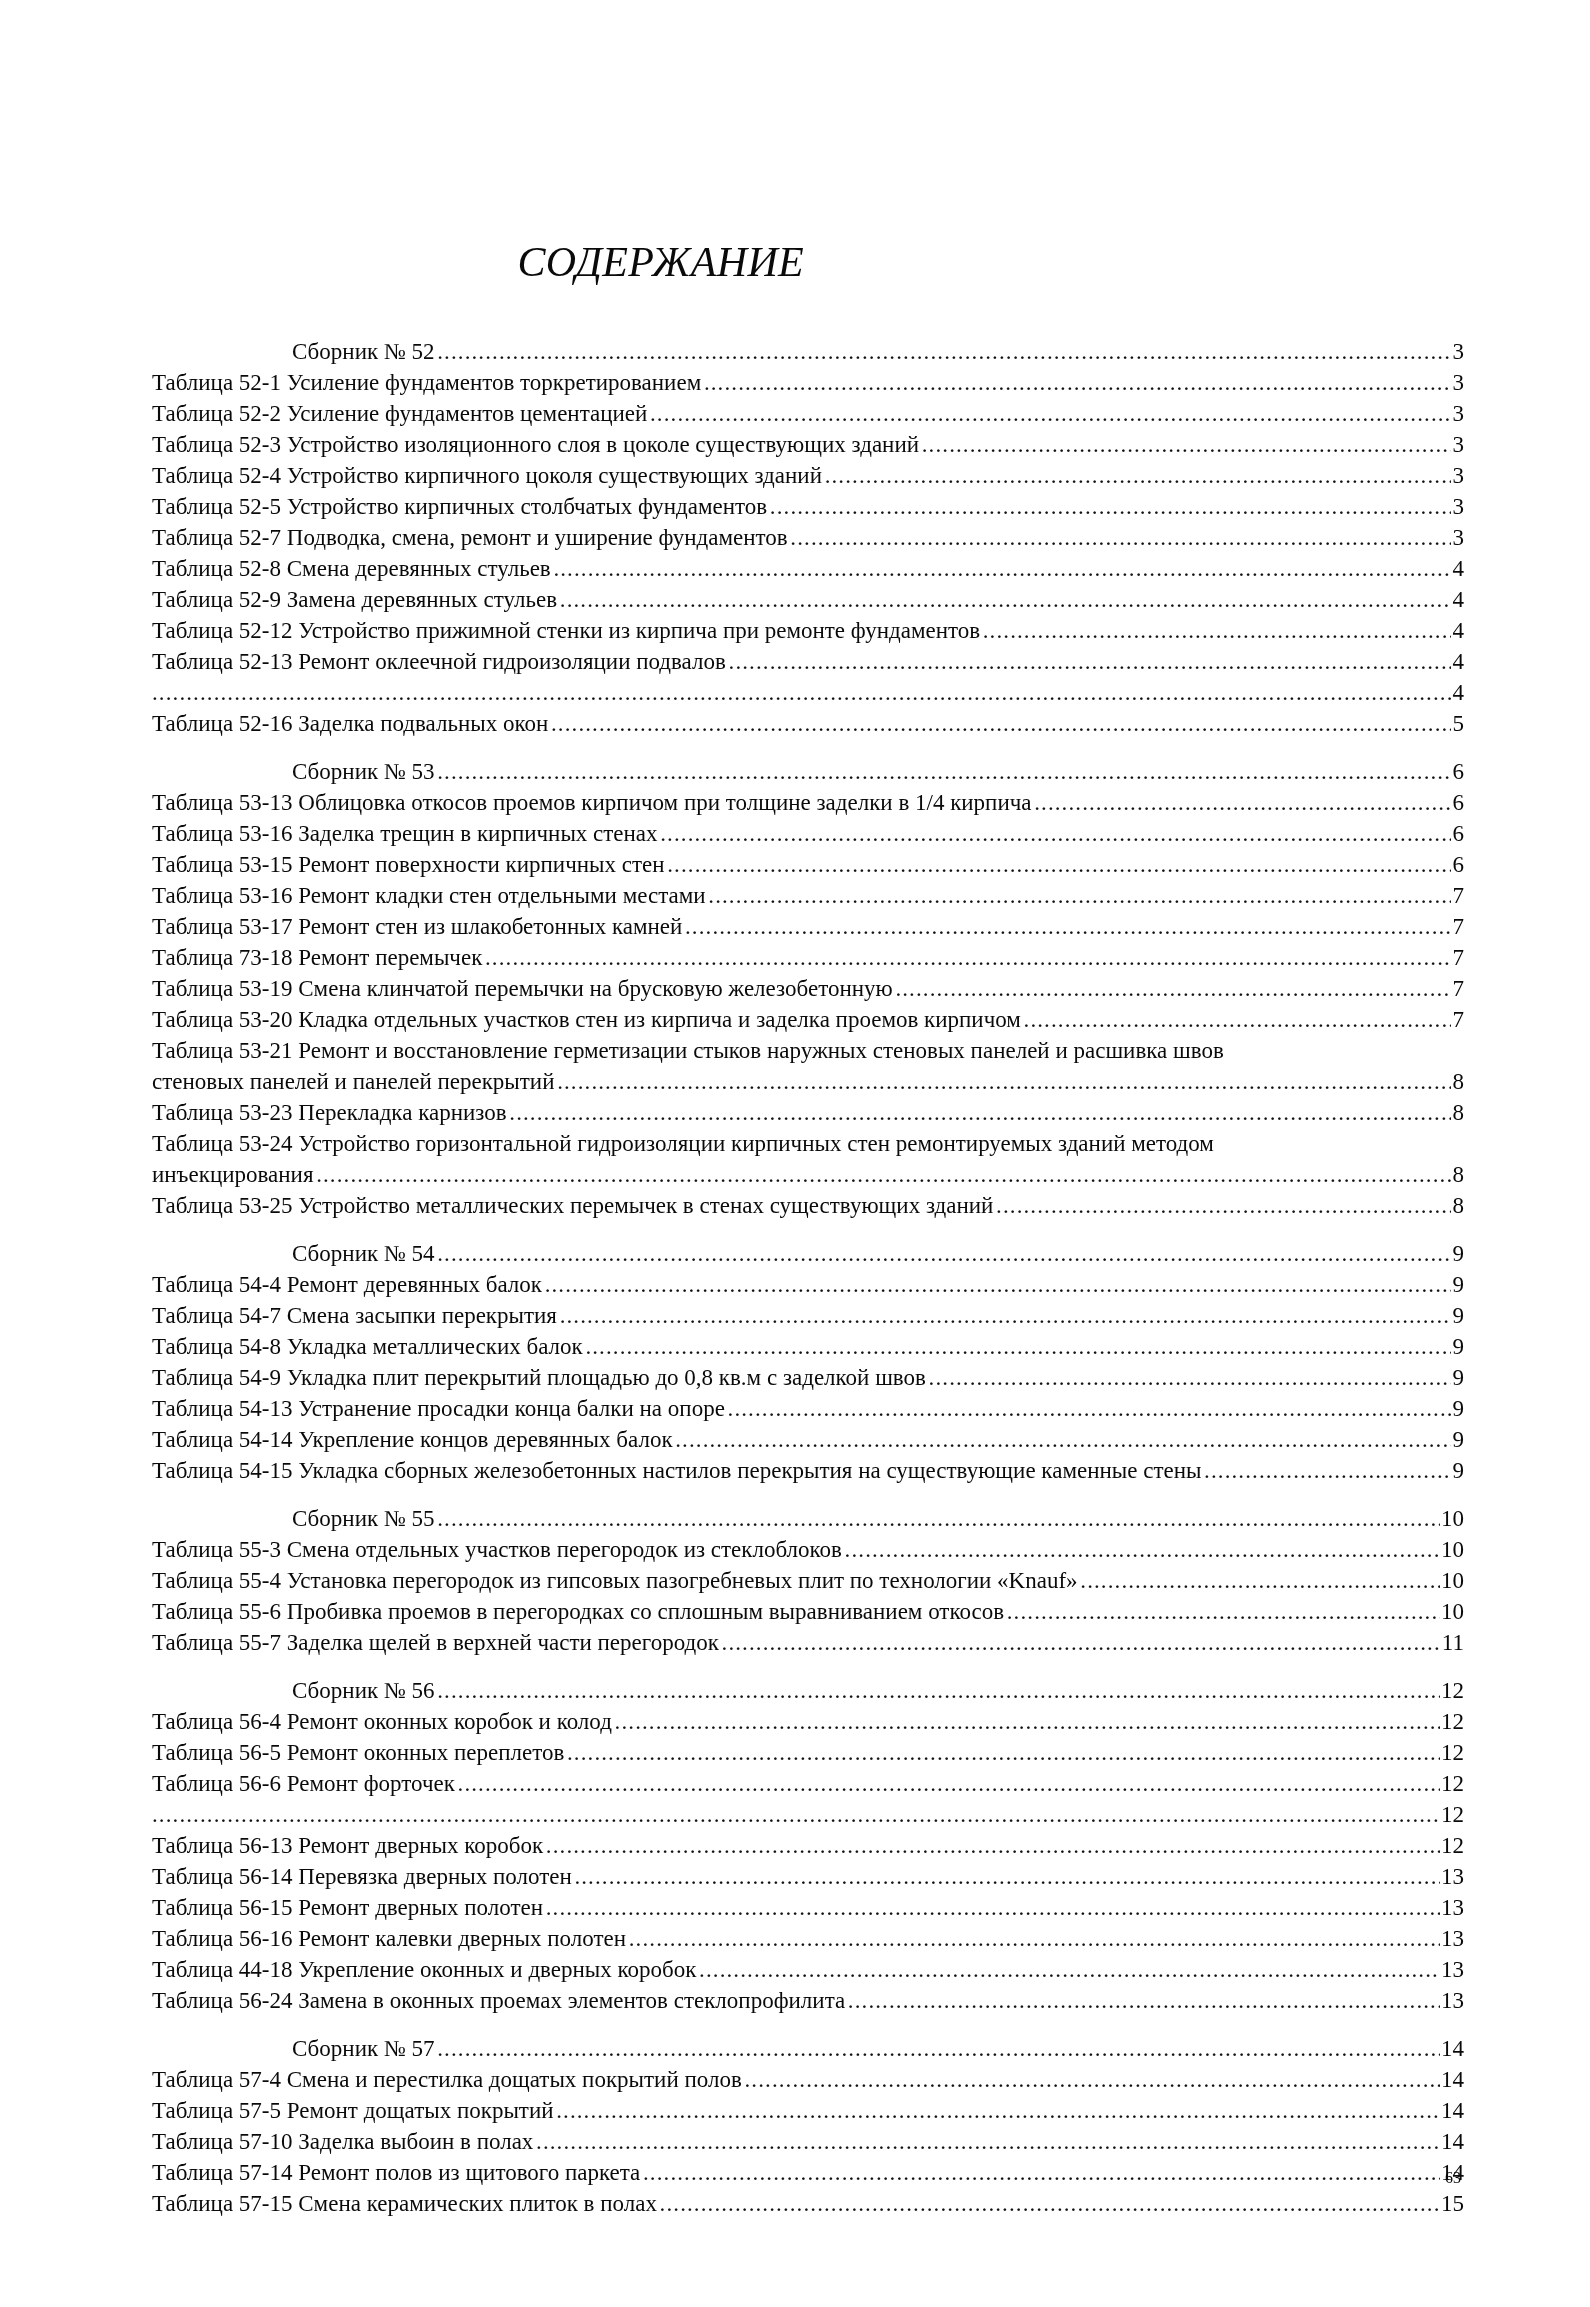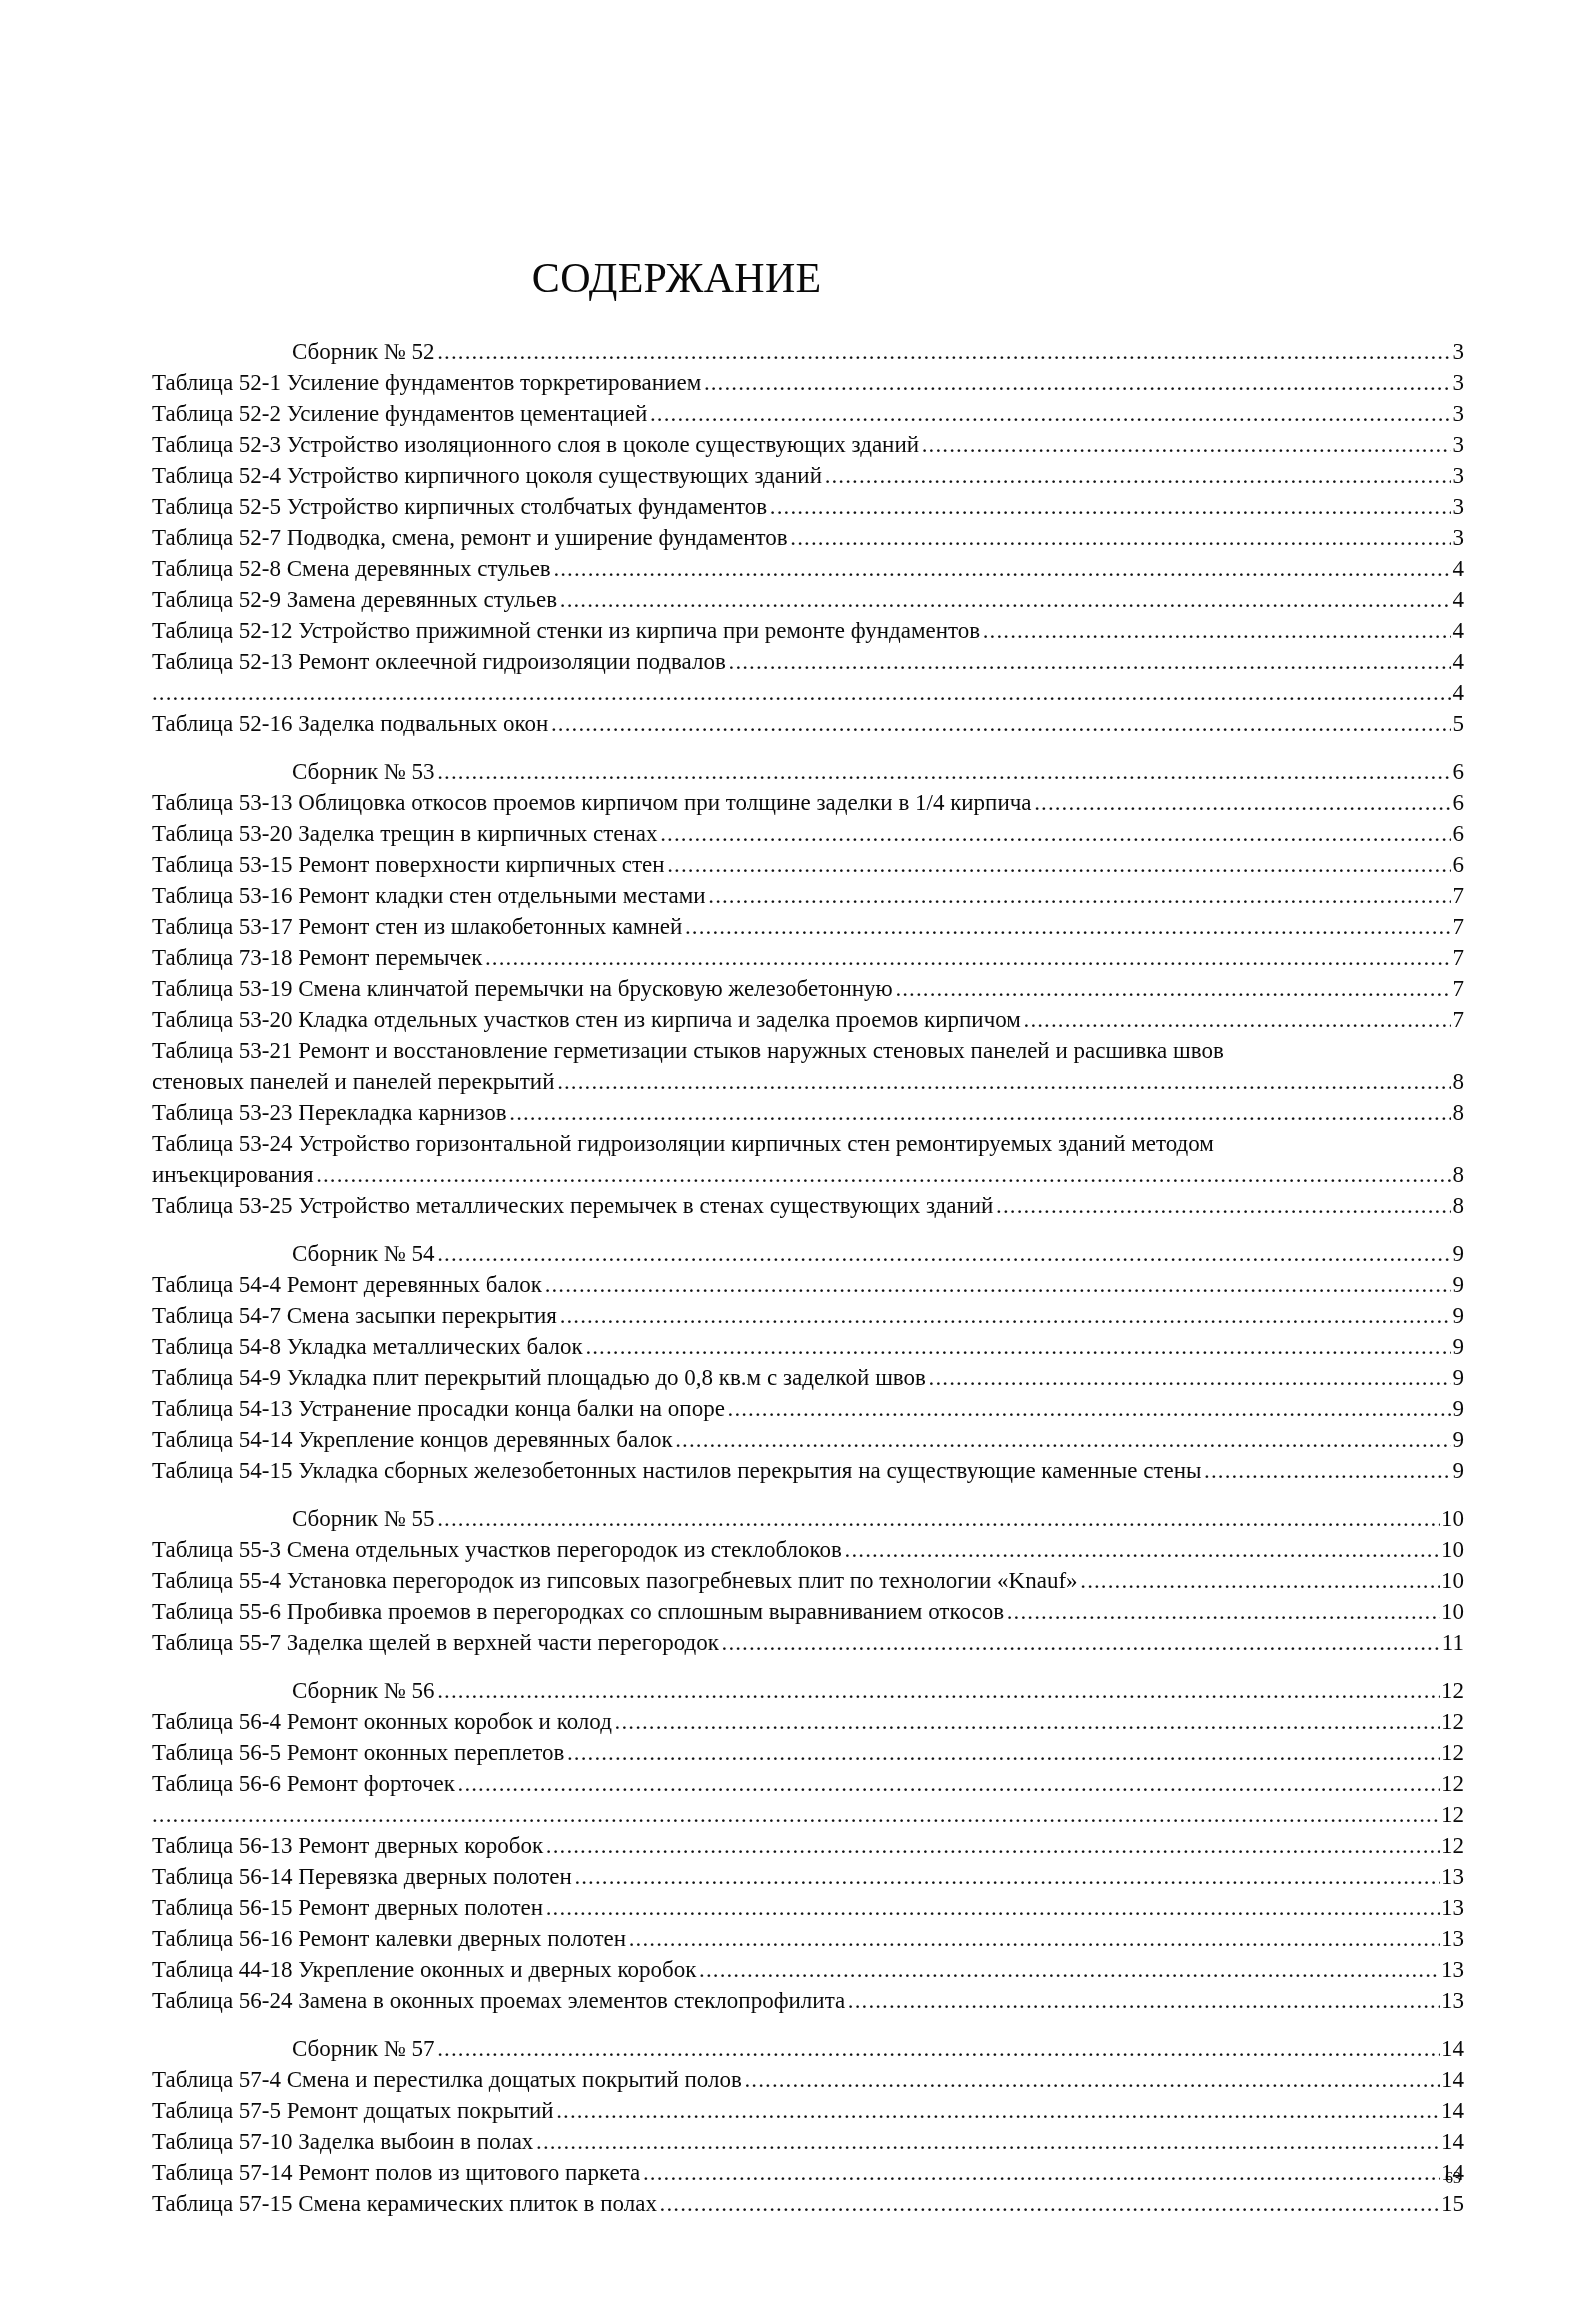--- a/index.html
+++ b/index.html
@@ -13,28 +13,29 @@
       position: relative;
       overflow: hidden;
       font-family: "Liberation Serif", "DejaVu Serif", serif;
       color: #0a0a0a;
     }
     .page-title {
       position: absolute;
       left: 0;
       width: 1312px;
       top: 237px;
-      margin: 16px;
+      margin: 0;
       padding-left: 9.4px;
       box-sizing: border-box;
       text-align: center;
       font-size: 42px;
       font-weight: normal;
       line-height: 51px;
       letter-spacing: 0.3px;
+      font-style: italic;
     }
     .toc {
       position: absolute;
       left: 152px;
       top: 319px;
       width: 1312px;
       margin: 0;
       padding: 0;
       list-style: none;
       font-size: 23px;
@@ -159,21 +160,21 @@
       <span class="toc-label">Сборник № 53</span>
       <span class="toc-leader"></span>
       <span class="toc-page">6</span>
     </li>
     <li class="toc-row">
       <span class="toc-label">Таблица 53-13 Облицовка откосов проемов кирпичом при толщине заделки в 1/4 кирпича</span>
       <span class="toc-leader"></span>
       <span class="toc-page">6</span>
     </li>
     <li class="toc-row">
-      <span class="toc-label">Таблица 53-20 Заделка трещин в кирпичных стенах</span>
+      <span class="toc-label">Таблица 53-16 Заделка трещин в кирпичных стенах</span>
       <span class="toc-leader"></span>
       <span class="toc-page">6</span>
     </li>
     <li class="toc-row">
       <span class="toc-label">Таблица 53-15 Ремонт поверхности кирпичных стен</span>
       <span class="toc-leader"></span>
       <span class="toc-page">6</span>
     </li>
     <li class="toc-row">
       <span class="toc-label">Таблица 53-16 Ремонт кладки стен отдельными местами</span>

